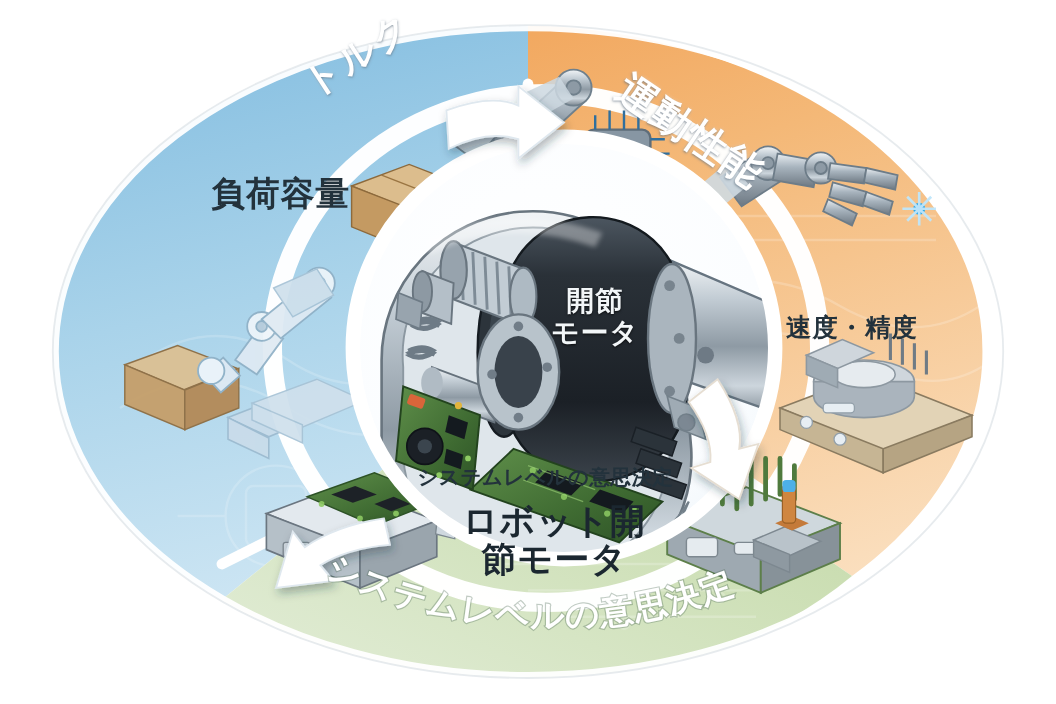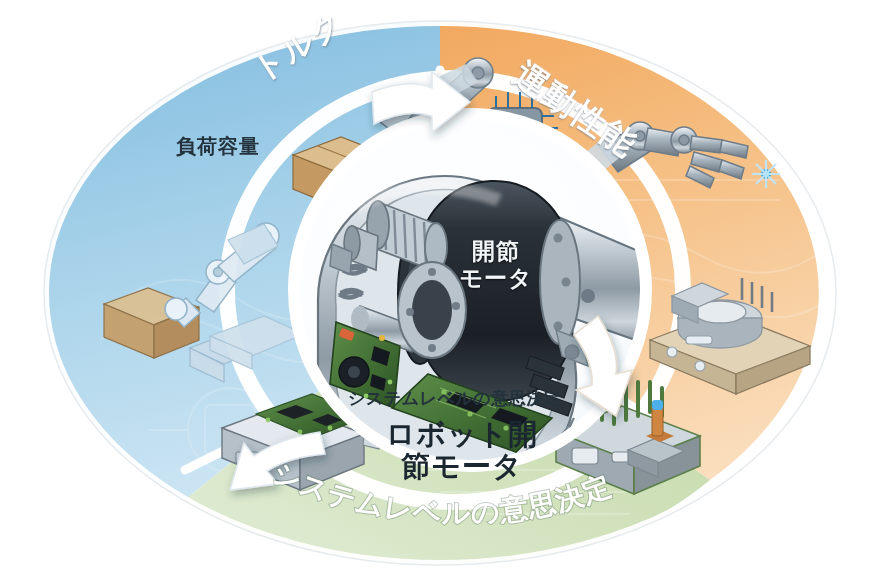--- a/index.html
+++ b/index.html
@@ -461,23 +461,24 @@
 
   <ellipse cx="440" cy="293" rx="396" ry="272" fill="none" stroke="#cfd8de" stroke-width="1.5" opacity=".5"></ellipse>
 </svg>
 
 <div class="lbl arc-white" style="left:246px;top:58px;font-size:31px;letter-spacing:2px;
             transform:rotate(-33deg);transform-origin:left top;">トルク</div>
 
 <div class="lbl arc-white" style="left:528px;top:55px;font-size:33px;letter-spacing:2px;
             transform:rotate(34deg);transform-origin:left top;">運動性能</div>
 
-<div class="lbl dark" style="left:176px;top:135px;font-size:20px;letter-spacing:1px;font-family:Liberation Serif, serif;">負荷容量</div>
-
-
+<div class="lbl dark" style="left:176px;top:146px;font-size:28px;letter-spacing:1px;font-family:Liberation Serif, serif;">負荷容量</div>
+
+
+<div class="lbl dark" style="left:655px;top:261px;font-size:21px;letter-spacing:1px;">速度・精度</div>
 
 <div class="lbl ctr-white" style="left:446px;top:238px;width:100px;font-size:23px;letter-spacing:1px;">開節<br>モータ</div>
 
 <div class="lbl dark" style="left:348px;top:388px;font-size:17px;letter-spacing:0.5px;font-weight:600;">システムレベルの意思決定</div>
 
 <div class="lbl big-dark" style="left:362px;top:418px;width:200px;font-size:29px;letter-spacing:1px;">ロボット開<br>節モータ</div>
 
 <svg style="position:absolute;left:0;top:0;width:880px;height:587px;pointer-events:none;" viewBox="0 0 880 587">
   <defs>
     <path id="bottomArc" d="M 255,470 A 330,248 0 0 0 630,486" fill="none"></path>

